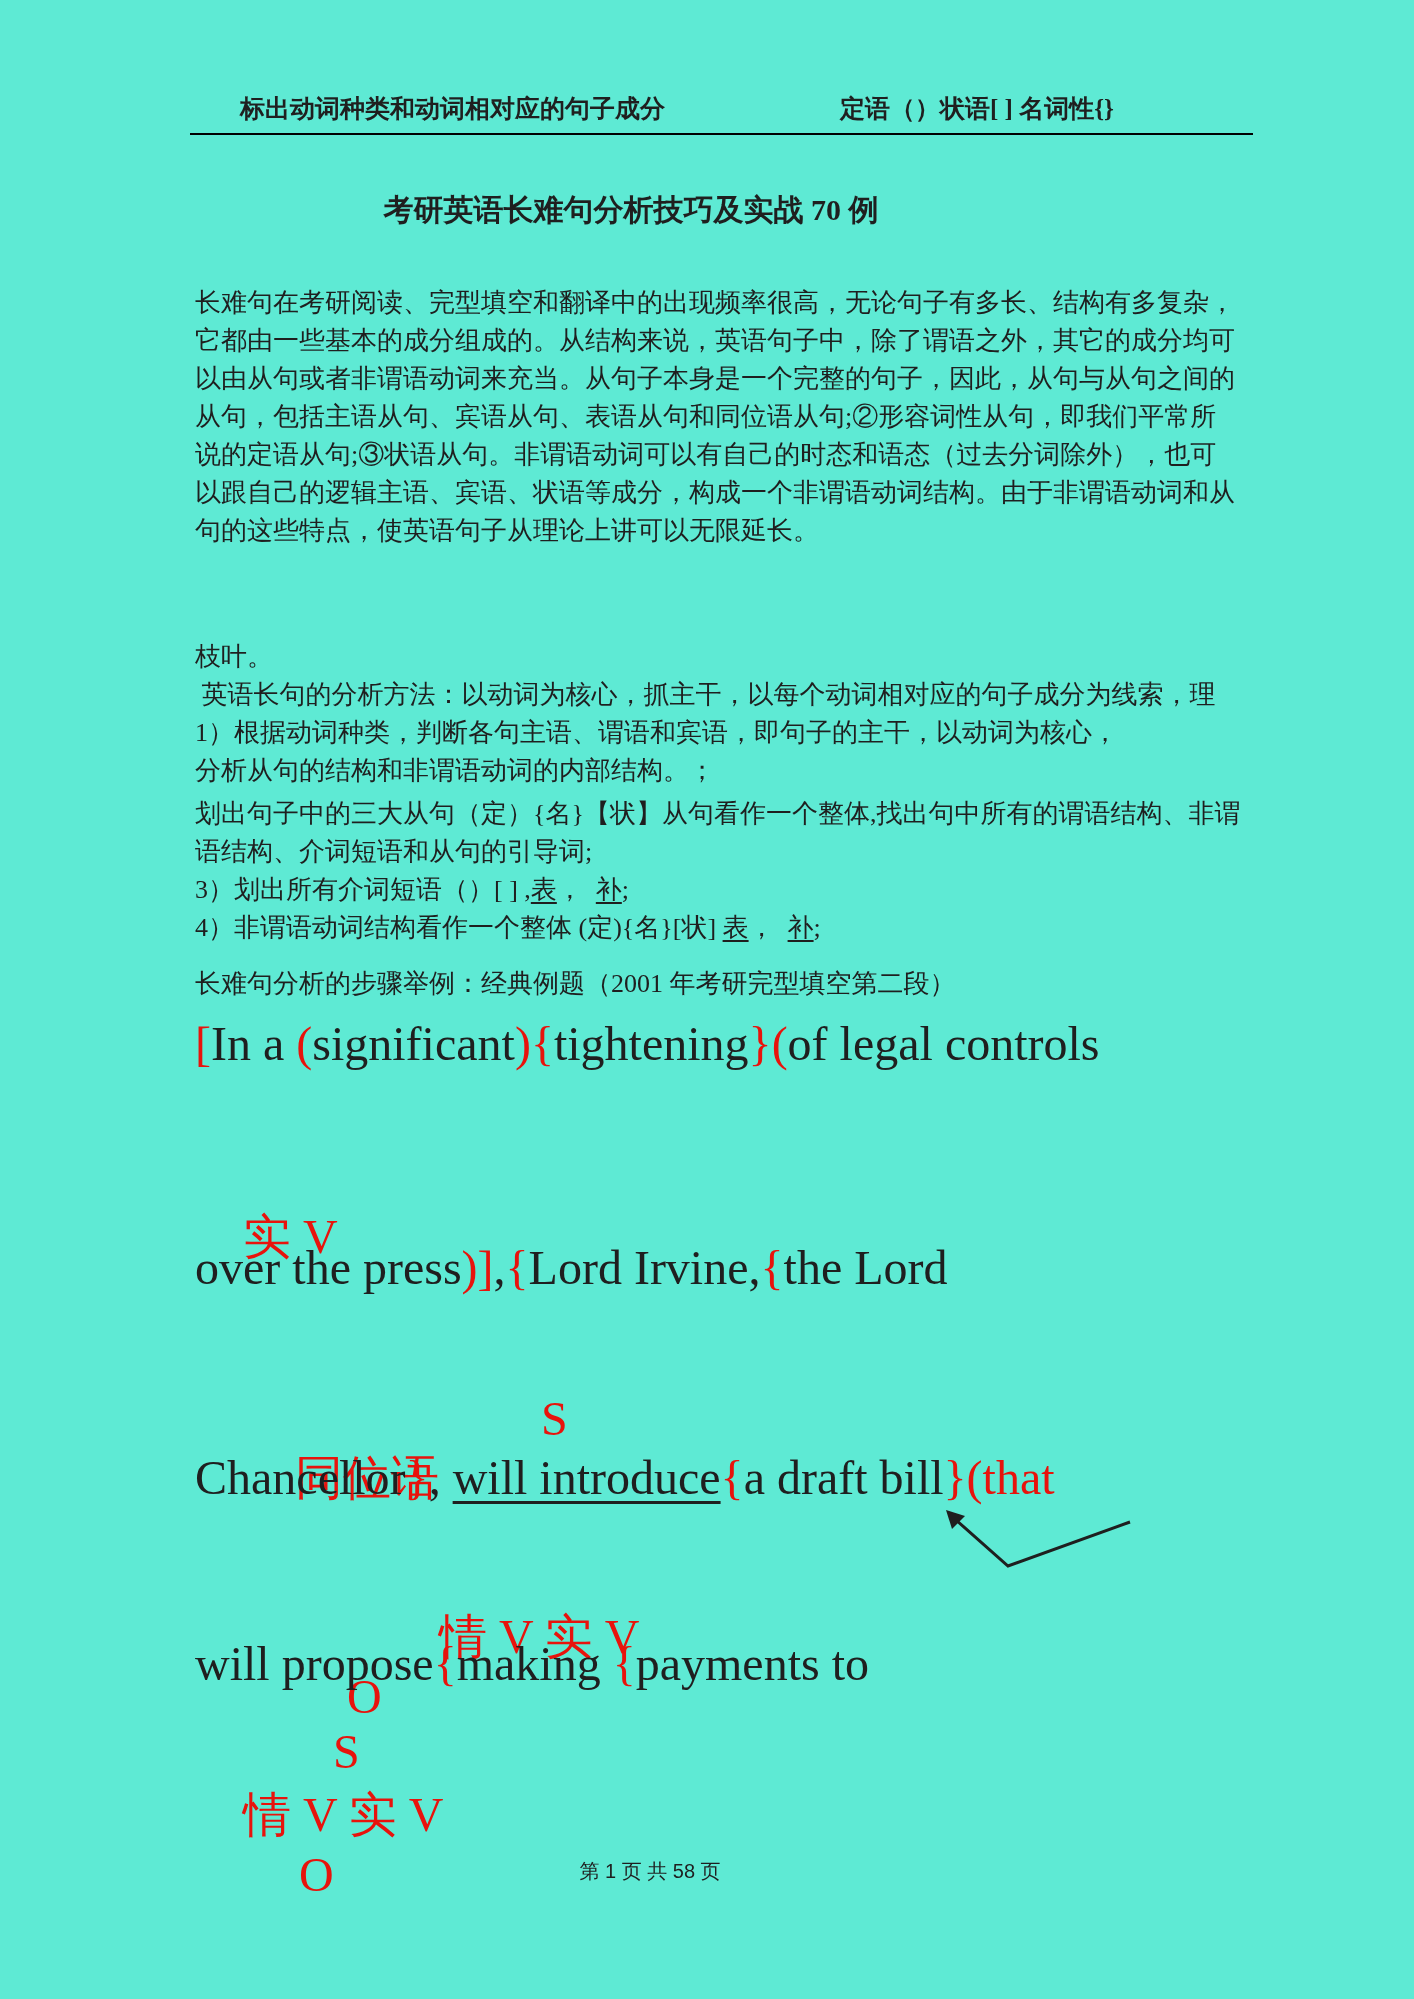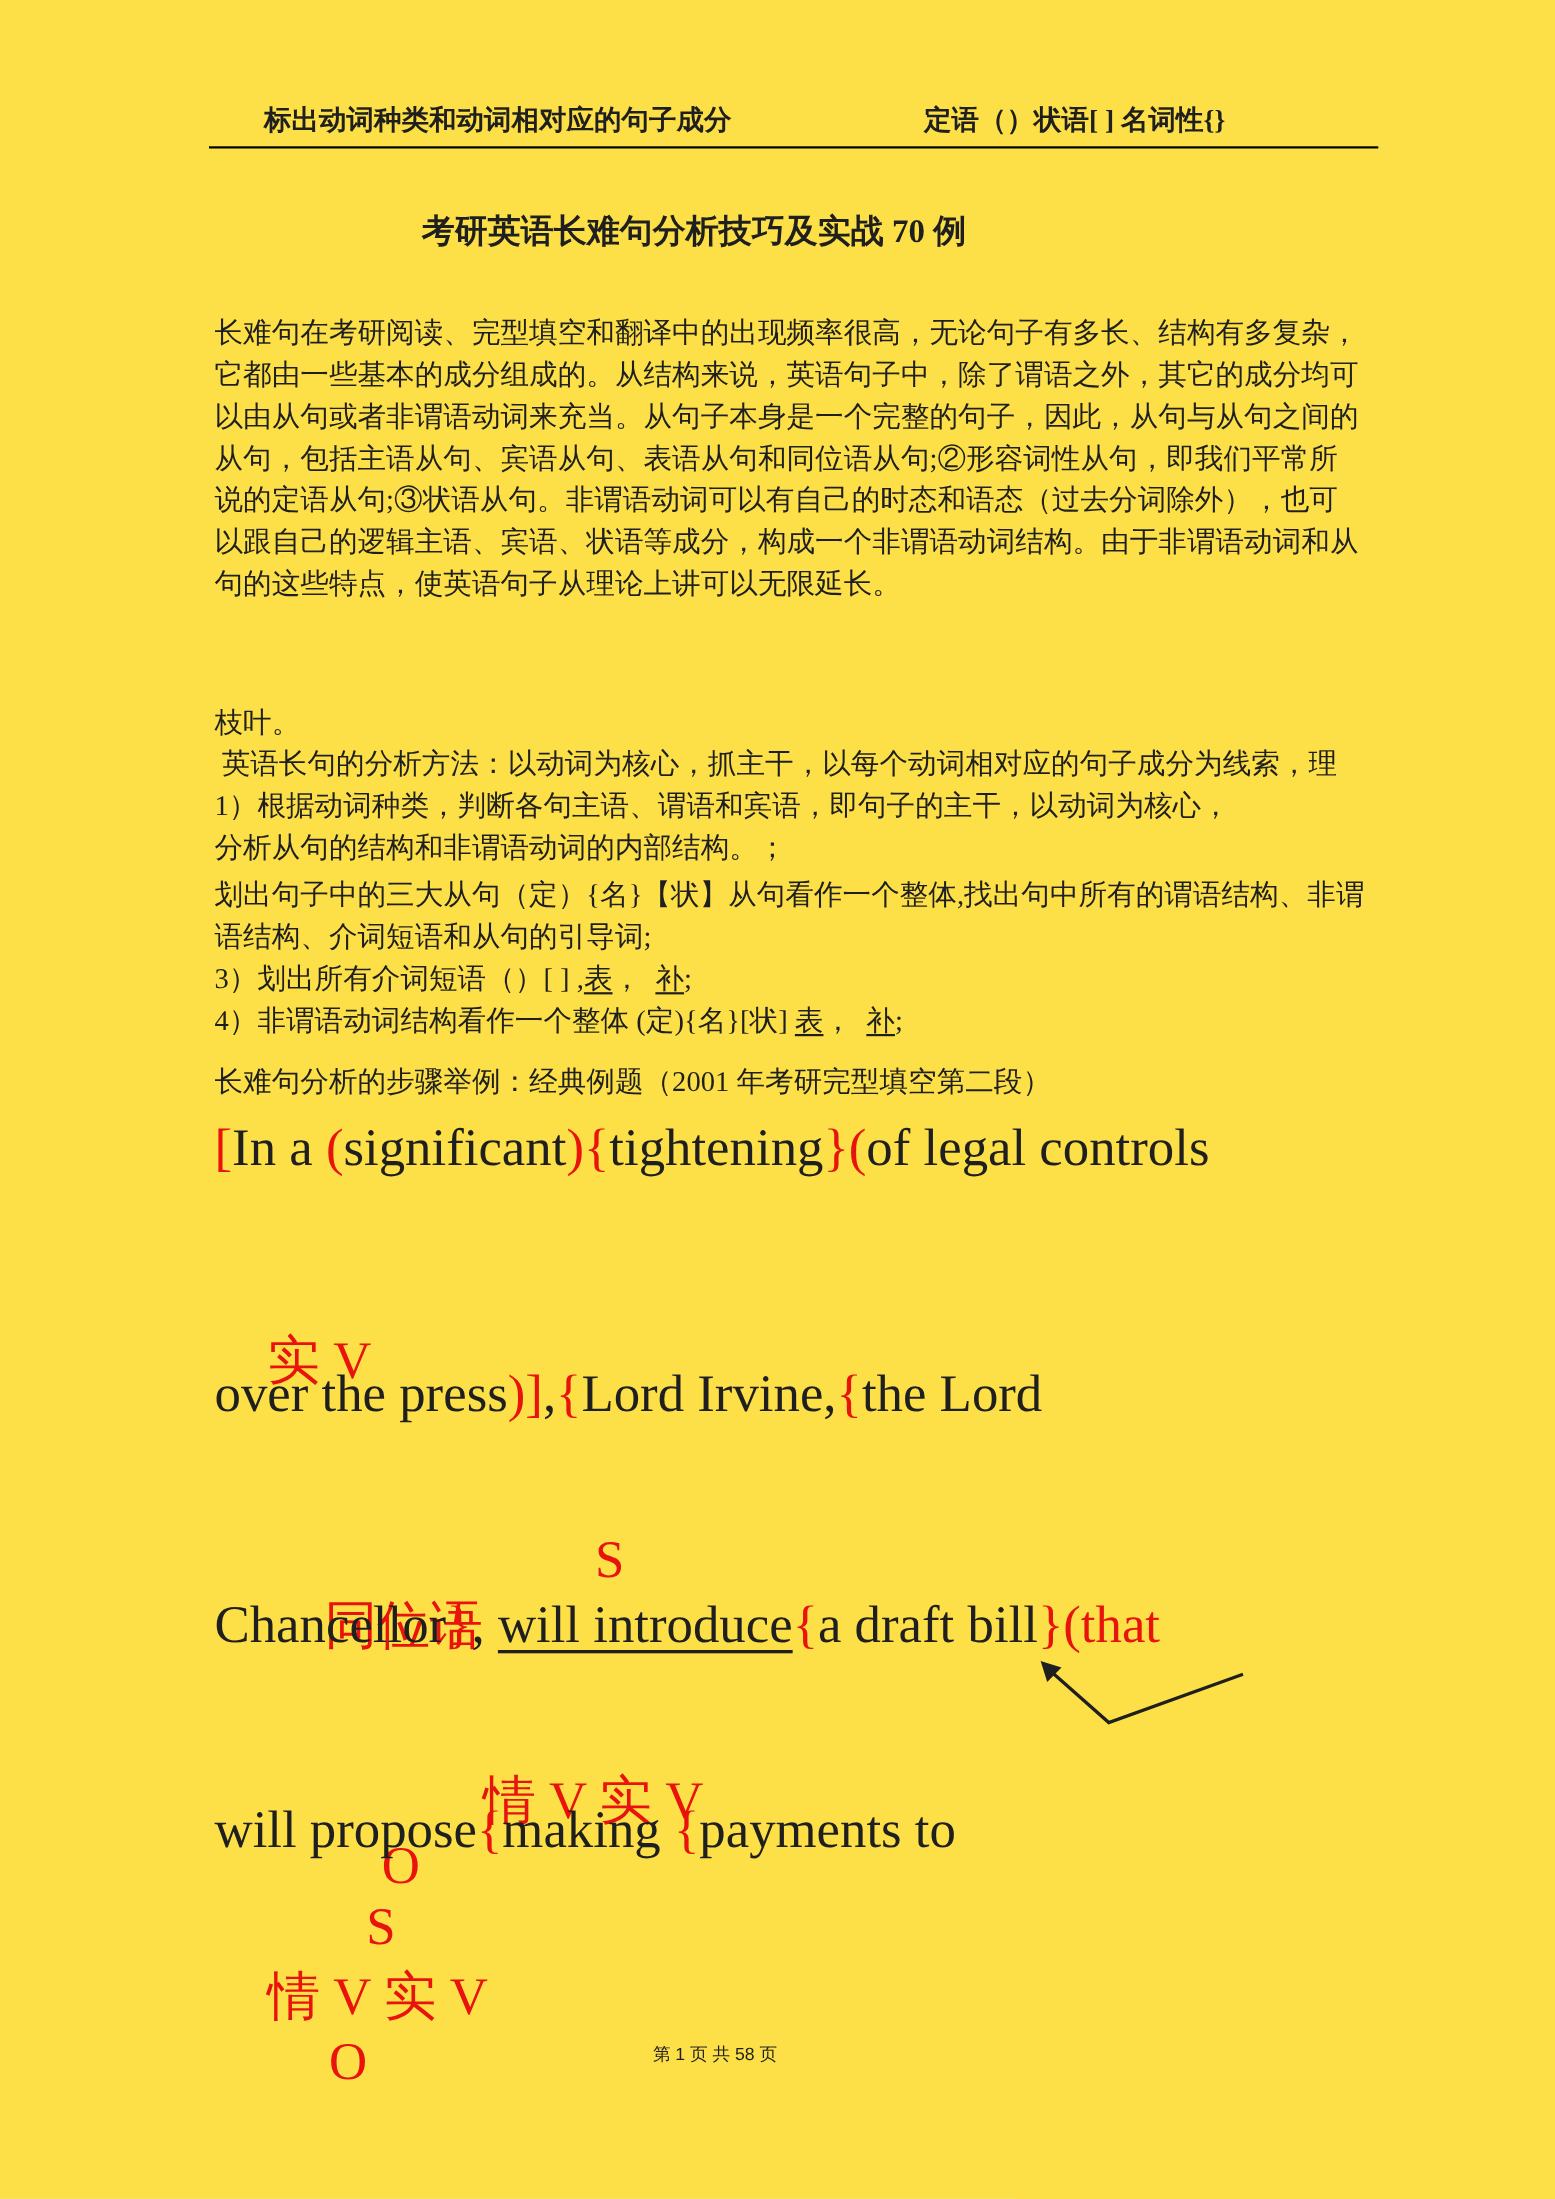--- a/index.html
+++ b/index.html
@@ -1,17 +1,17 @@
 <!DOCTYPE html>
 <html style="--red: #e8130c; --ink: #1f1f1f;"><head>
 <meta charset="utf-8">
 <style>
   :root { --red:#e8130c; --ink:#1f1f1f; }
   html,body{margin:0;padding:0;background:#fff;}
-  .page{position:relative;width:1414px;height:1999px;background:#fde047;overflow:hidden;
+  .page{position:relative;width:1414px;height:1999px;background:#5eead4;overflow:hidden;
         font-family:"Liberation Serif","DejaVu Serif",serif;color:var(--ink);}
   .hdr-left{position:absolute;left:240px;top:92px;font-size:25px;font-weight:bold;white-space:pre;}
   .hdr-right{position:absolute;left:840px;top:92px;font-size:25px;font-weight:bold;white-space:pre;}
   .hdr-rule{position:absolute;left:190px;top:133px;width:1063px;height:2px;background:#000;}
   .title{position:absolute;left:0;top:190px;width:1262px;text-align:center;font-size:30px;font-weight:bold;white-space:pre;}
   .block{position:absolute;left:195px;}
   .tline{font-size:26px;line-height:38px;white-space:pre;}
   #intro{top:284px;}
   #method{top:638px;}
   #steps{top:795px;}
@@ -30,21 +30,21 @@
   .sk{color:var(--ink);}
   .su{text-decoration:underline;text-decoration-thickness:0.06em;text-underline-offset:0.14em;}
   .ann-seg{display:inline-block;}
   .ml-ann2-s{margin-left:298px;}
   .ml-ann2-app{margin-left:52px;}
   .ml-ann3-v{margin-left:196px;}
   .ml-ann3-o{margin-left:104px;}
   .ml-ann3-s{margin-left:90px;}
   .ml-ann4-o{margin-left:56px;}
   .arrow{position:absolute;left:938px;top:1506px;}
-  .footer{position:absolute;left:0;top:1858px;width:1300px;text-align:center;font-size:16px;
+  .footer{position:absolute;left:0;top:1858px;width:1300px;text-align:center;font-size:20px;
           font-family:"Liberation Sans","DejaVu Sans",sans-serif;white-space:pre;}
 </style>
 </head>
 <body>
 
 <div class="page">
 
   <span class="hdr-left">标出动词种类和动词相对应的句子成分</span>
   <span class="hdr-right">定语（）状语[ ] 名词性{}</span>
   <div class="hdr-rule"></div>

